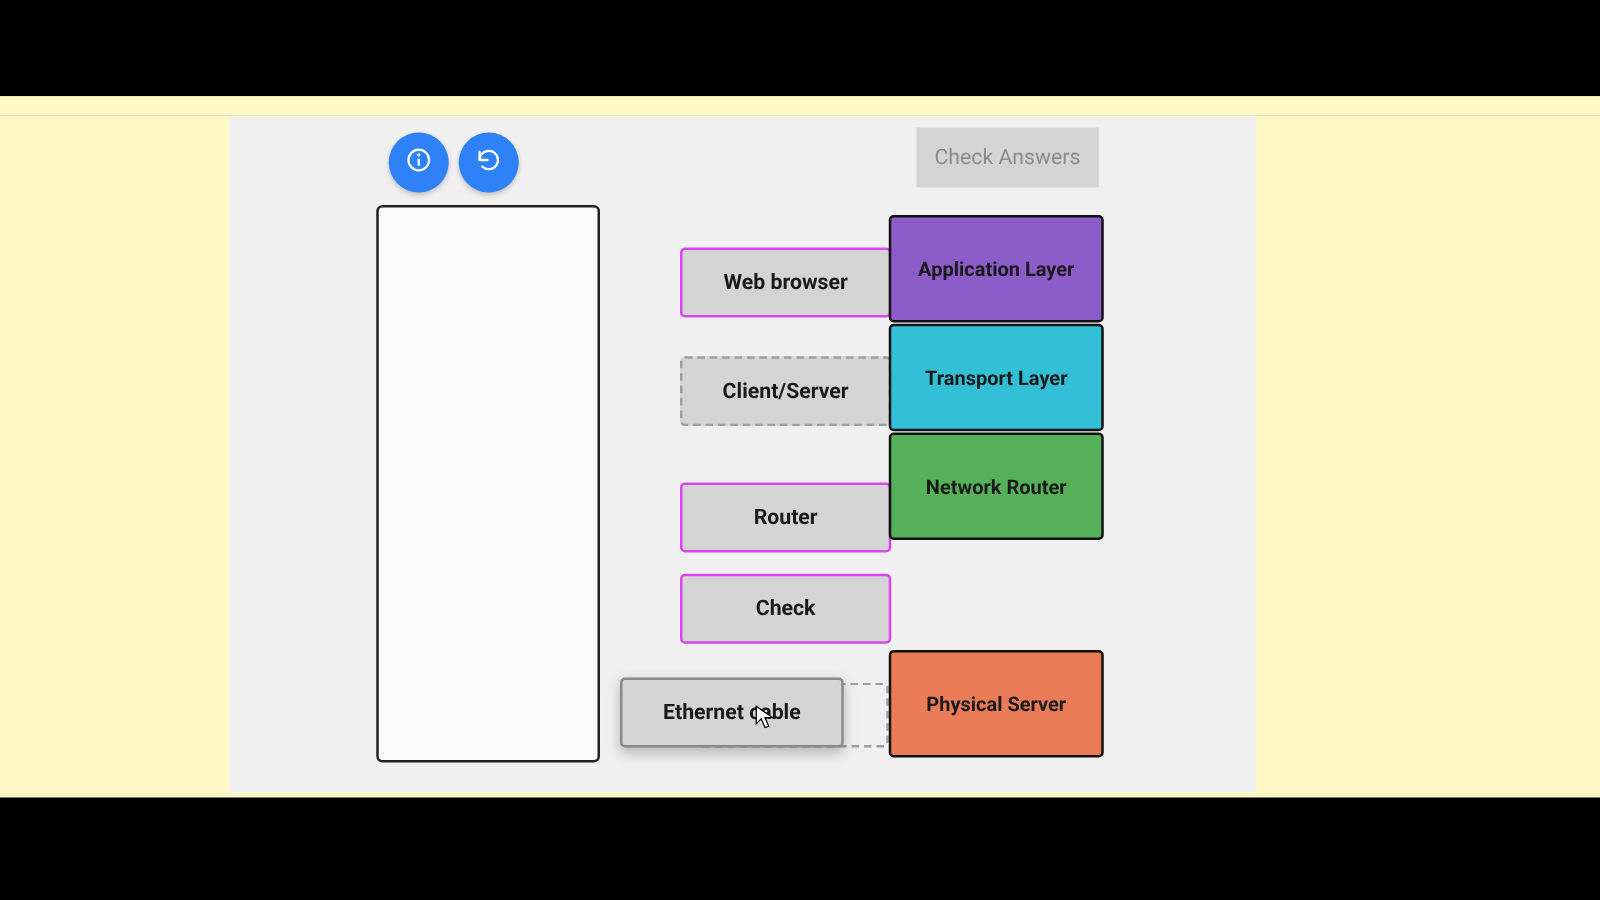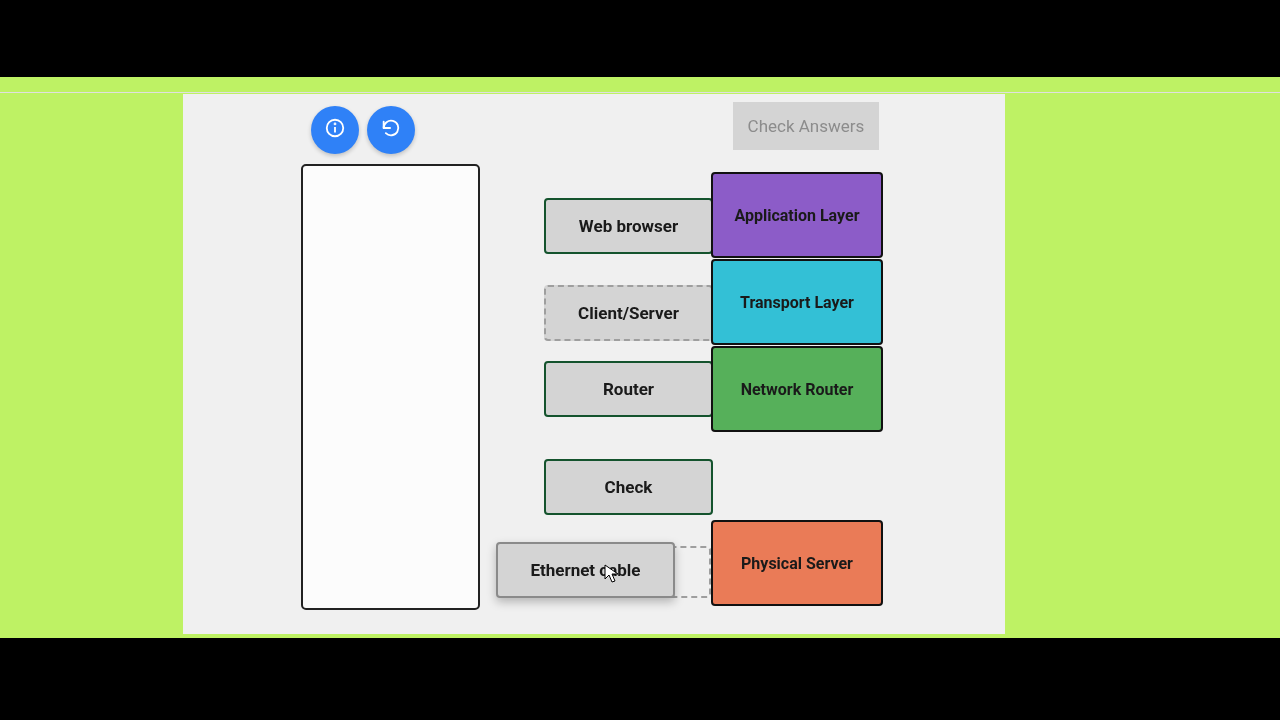--- a/index.html
+++ b/index.html
@@ -20,21 +20,21 @@
     position: absolute;
     bottom: 0; left: 0; width: 1280px; height: 82px;
     background: #000;
   }
   .canvas {
     position: absolute;
     top: 77px;
     left: 0;
     width: 1280px;
     height: 639px;
-    background: #bef264;
+    background: #fef9c3;
   }
   .top-rule {
     position: absolute;
     top: 15px;
     left: 0;
     width: 100%;
     height: 1px;
     background: #e0e0e0;
   }
   .panel {
@@ -130,21 +130,21 @@
     text-align: center;
   }
 
   
   .drop-zone {
     position: absolute;
     left: 361px;
     width: 165px;
     height: 52px;
     background: #d4d4d4;
-    border: 2px solid #14532d;
+    border: 2px solid #d946ef;
     border-radius: 4px;
     display: flex;
     align-items: center;
     justify-content: center;
     font-weight: 700;
     font-size: 17px;
     color: #1a1a1a;
   }
   .drop-zone.dashed {
     border: 2px dashed #9e9e9e;
@@ -220,21 +220,21 @@
       <span>Application Layer</span>
     </div>
 
     <div class="drop-zone dashed" style="top:191px">
       <span>Client/Server</span>
     </div>
     <div class="layer-box" style="top: 165px; background-color: rgb(51, 192, 214);">
       <span>Transport Layer</span>
     </div>
 
-    <div class="drop-zone" style="top:267px">
+    <div class="drop-zone" style="top:292px">
       <span>Router</span>
     </div>
     <div class="layer-box" style="top: 252px; background-color: rgb(86, 176, 90);">
       <span>Network Router</span>
     </div>
 
     <div class="drop-zone" style="top:365px">
       <span>Check</span>
     </div>
 

